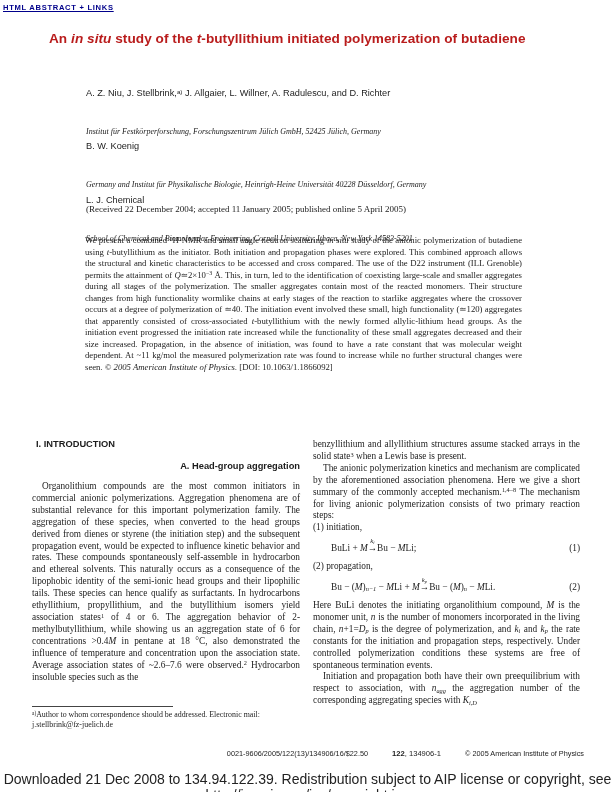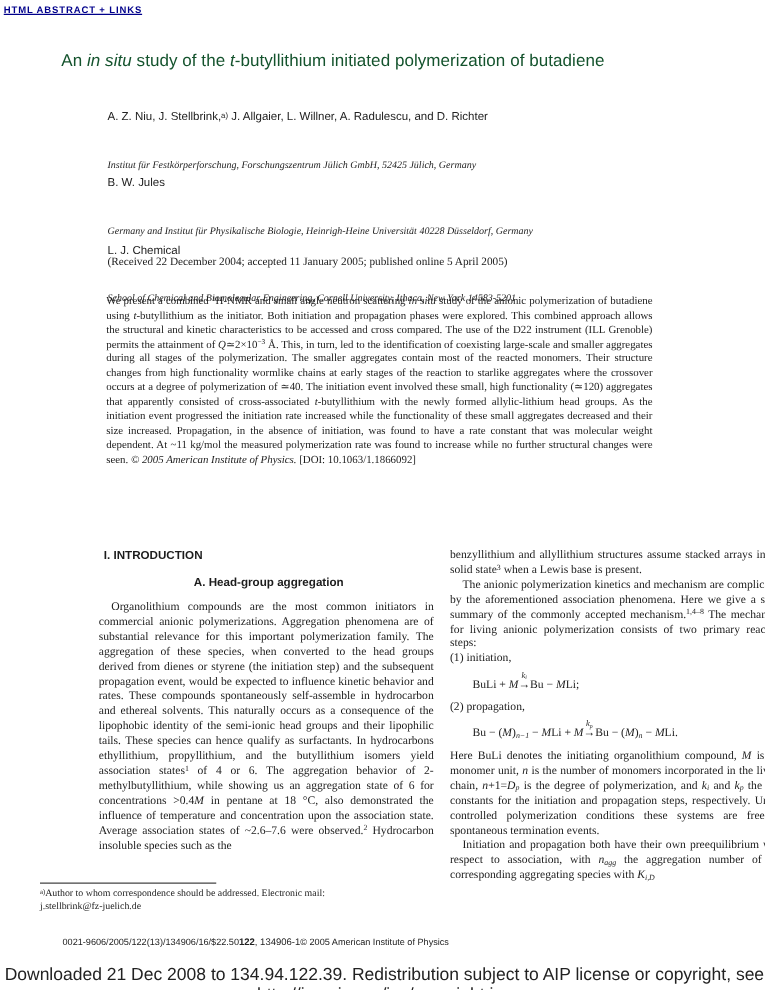--- a/index.html
+++ b/index.html
@@ -17,65 +17,65 @@
   .link-bar{
     position:absolute;left:3px;top:3px;
     font-family:"Liberation Sans",sans-serif;font-size:7.6px;font-weight:bold;
     letter-spacing:0.7px;color:#00008B;text-decoration:underline;cursor:pointer;
   }
   .journal-header{
     position:absolute;top:21px;left:0;width:100%;text-align:center;
     font-size:8.8px;letter-spacing:0.2px;color:#222;
   }
   .title{
-    position:absolute;left:49px;top:39px;margin:0;
-    font-family:"Liberation Sans",sans-serif;font-weight:normal;
-    font-size:13.6px;line-height:19px;color:#14532d;letter-spacing:0.05px;
+    position:absolute;left:49px;top:29px;margin:0;
+    font-family:"Liberation Sans",sans-serif;font-weight:bold;
+    font-size:13.6px;line-height:19px;color:#b91c1c;letter-spacing:0.05px;
   }
   .title-line{white-space:nowrap;display:block;}
 
   .authors{position:absolute;left:86px;top:88px;width:496px;}
   .author-group{margin-bottom:4.5px;}
   .author-names{font-family:"Liberation Sans",sans-serif;font-size:9.2px;line-height:11px;color:#222;}
   .affil-line{font-size:8px;line-height:9.8px;font-style:italic;color:#222;margin-top:28px;}
 
   .received{position:absolute;left:86px;top:204px;font-size:9px;color:#222;}
 
   .abstract{
     position:absolute;left:85px;top:235px;width:437px;
     font-size:8.7px;line-height:11.55px;text-align:justify;color:#1c1c1c;
   }
 
   .column{
     position:absolute;top:439px;width:268px;
-    font-size:9.3px;line-height:11.9px;text-align:justify;color:#1c1c1c;margin-left:47px;
+    font-size:9.3px;line-height:11.9px;text-align:justify;color:#1c1c1c;
   }
   .col-left{left:32px;}
   .col-right{left:313px;width:267px;}
 
   .section-heading{font-family:"Liberation Sans",sans-serif;font-weight:bold;font-size:9.3px;line-height:11px;text-align:left;margin:0 0 0 4px;}
-  .subsection-heading{font-family:"Liberation Sans",sans-serif;font-weight:bold;font-size:9.3px;line-height:11px;text-align:center;margin:11px 0 9px 4px;}
+  .subsection-heading{font-family:"Liberation Sans",sans-serif;font-weight:bold;font-size:9.3px;line-height:11px;text-align:right;margin:11px 0 9px 4px;}
   .para{margin:0;text-indent:10px;}
   .para.no-indent{text-indent:0;}
   .step-label{margin:0;text-indent:0;text-align:left;}
 
   .equation{display:flex;justify-content:space-between;align-items:baseline;margin:5px 0 6px 0;padding-left:18px;}
   .eq-body{white-space:nowrap;}
   .arrow-stack{display:inline-block;text-align:center;}
   .arrow-top{display:block;font-size:6.8px;line-height:5px;transform:translateY(-1px);}
   .arrow-glyph{display:block;line-height:9px;}
   .eq-number{font-style:normal;}
 
   .footnote-rule{position:absolute;left:32px;top:706px;width:141px;border-top:1px solid #444;}
   .footnote{position:absolute;left:32px;top:710px;width:270px;font-size:7.9px;line-height:9.8px;text-align:left;color:#222;}
 
   .footer-row{
     position:absolute;left:50px;right:31px;top:749px;
-    display:flex;justify-content:flex-start;align-items:baseline;
-    font-family:"Liberation Sans",sans-serif;font-size:7.3px;color:#222;
+    display:flex;justify-content:flex-end;align-items:baseline;
+    font-family:"Liberation Sans",sans-serif;font-size:7.3px;color:#222;gap:24px;
   }
   .footer-center{font-size:7.6px;}
   .download-line{
     position:absolute;top:771px;left:0;width:100%;text-align:center;
     font-family:"Liberation Sans",sans-serif;font-size:14px;color:#222;
   }
 </style>
 </head>
 <body>
 
@@ -87,21 +87,21 @@
   <h1 class="title">
     <span class="title-line"><span>An </span><span class="it">in situ</span><span> study of the </span><span class="it">t</span><span>-butyllithium initiated polymerization of butadiene</span></span>
   </h1>
 
   <div class="authors">
     <div class="author-group">
       <div class="author-names"><span>A. Z. Niu, J. Stellbrink,</span><span class="sup">a)</span><span> J. Allgaier, L. Willner, A. Radulescu, and D. Richter</span></div>
       <div class="affil-line">Institut für Festkörperforschung, Forschungszentrum Jülich GmbH, 52425 Jülich, Germany</div>
     </div>
     <div class="author-group">
-      <div class="author-names"><span>B. W. Jules</span></div>
+      <div class="author-names"><span>B. W. Koenig</span></div>
       <div class="affil-line">Germany and Institut für Physikalische Biologie, Heinrigh-Heine Universität 40228 Düsseldorf, Germany</div>
     </div>
     <div class="author-group">
       <div class="author-names"><span>L. J. Chemical</span></div>
       <div class="affil-line">School of Chemical and Biomolecular Engineering, Cornell University, Ithaca, New York 14583-5201</div>
     </div>
   </div>
 
   <div class="received">(Received 22 December 2004; accepted 11 January 2005; published online 5 April 2005)</div>
 

